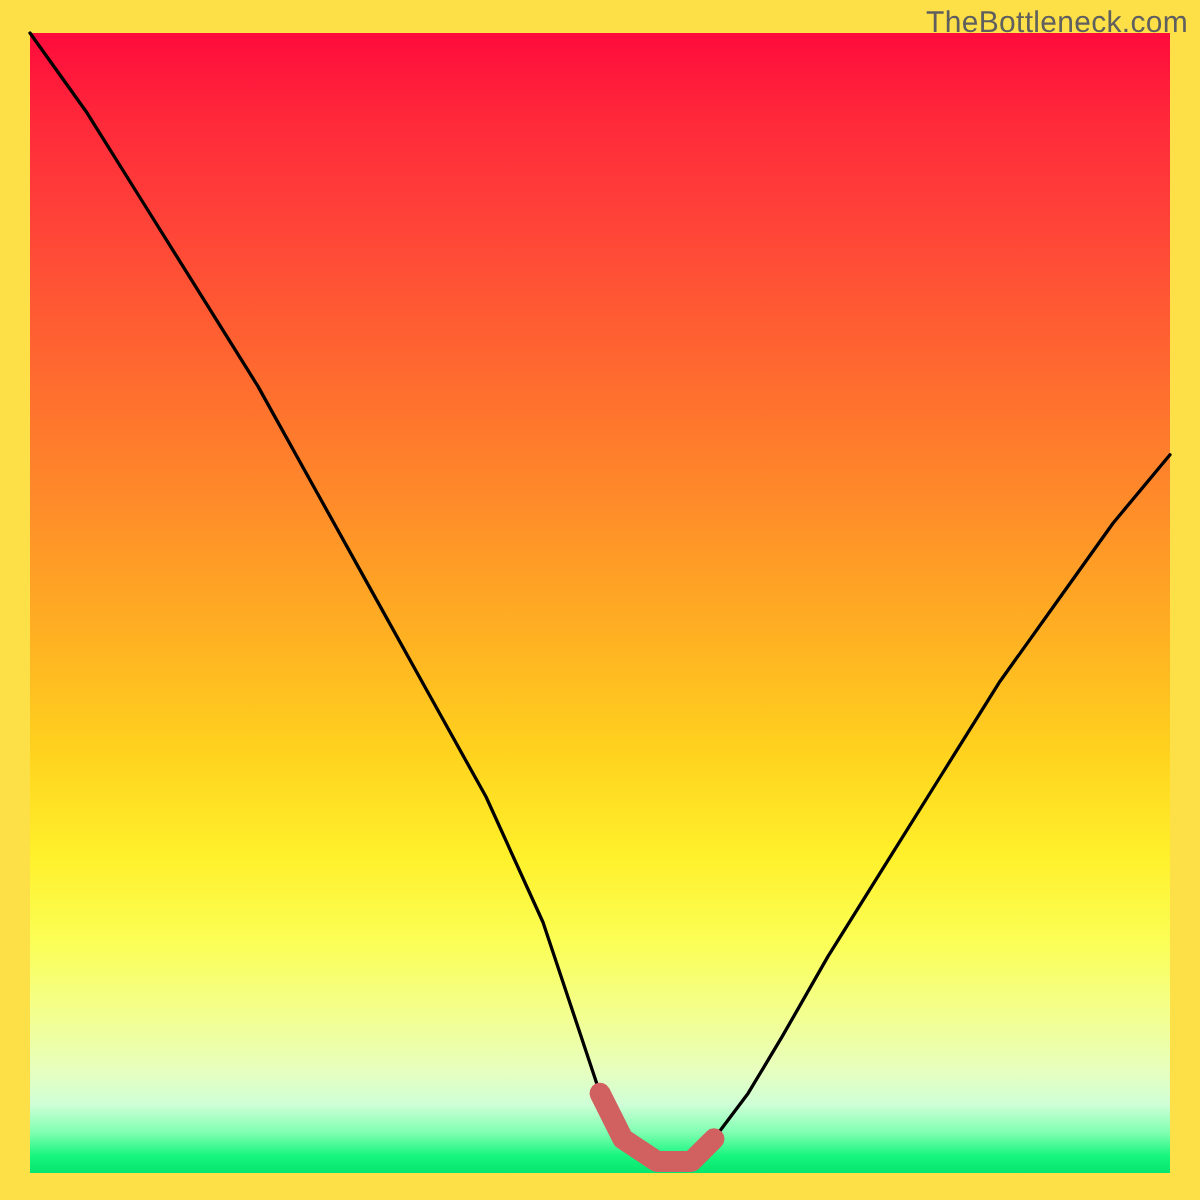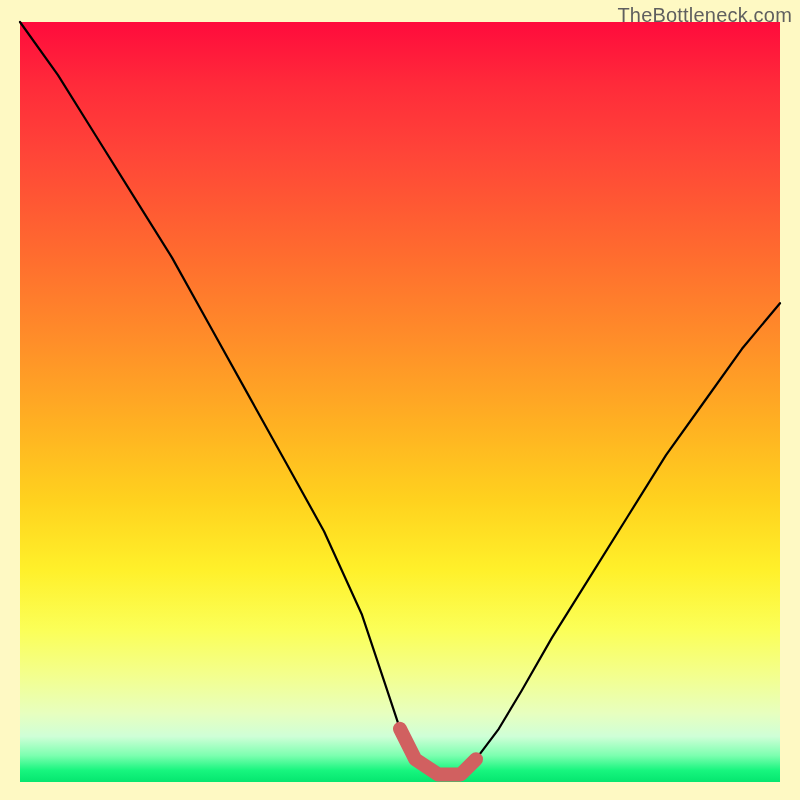--- a/index.html
+++ b/index.html
@@ -8,21 +8,21 @@
     width: 800px;
     height: 800px;
     background: #000;
     overflow: hidden;
     font-family: Arial, Helvetica, sans-serif;
   }
   .stage {
     position: relative;
     width: 800px;
     height: 800px;
-    background: #fef9c3;
+    background: #fde047;
     text-decoration: underline;
   }
   .watermark {
     position: absolute;
     top: 4px;
     right: 8px;
     color: #5f5f5f;
     font-size: 20px;
     font-weight: 400;
     letter-spacing: 0.2px;

